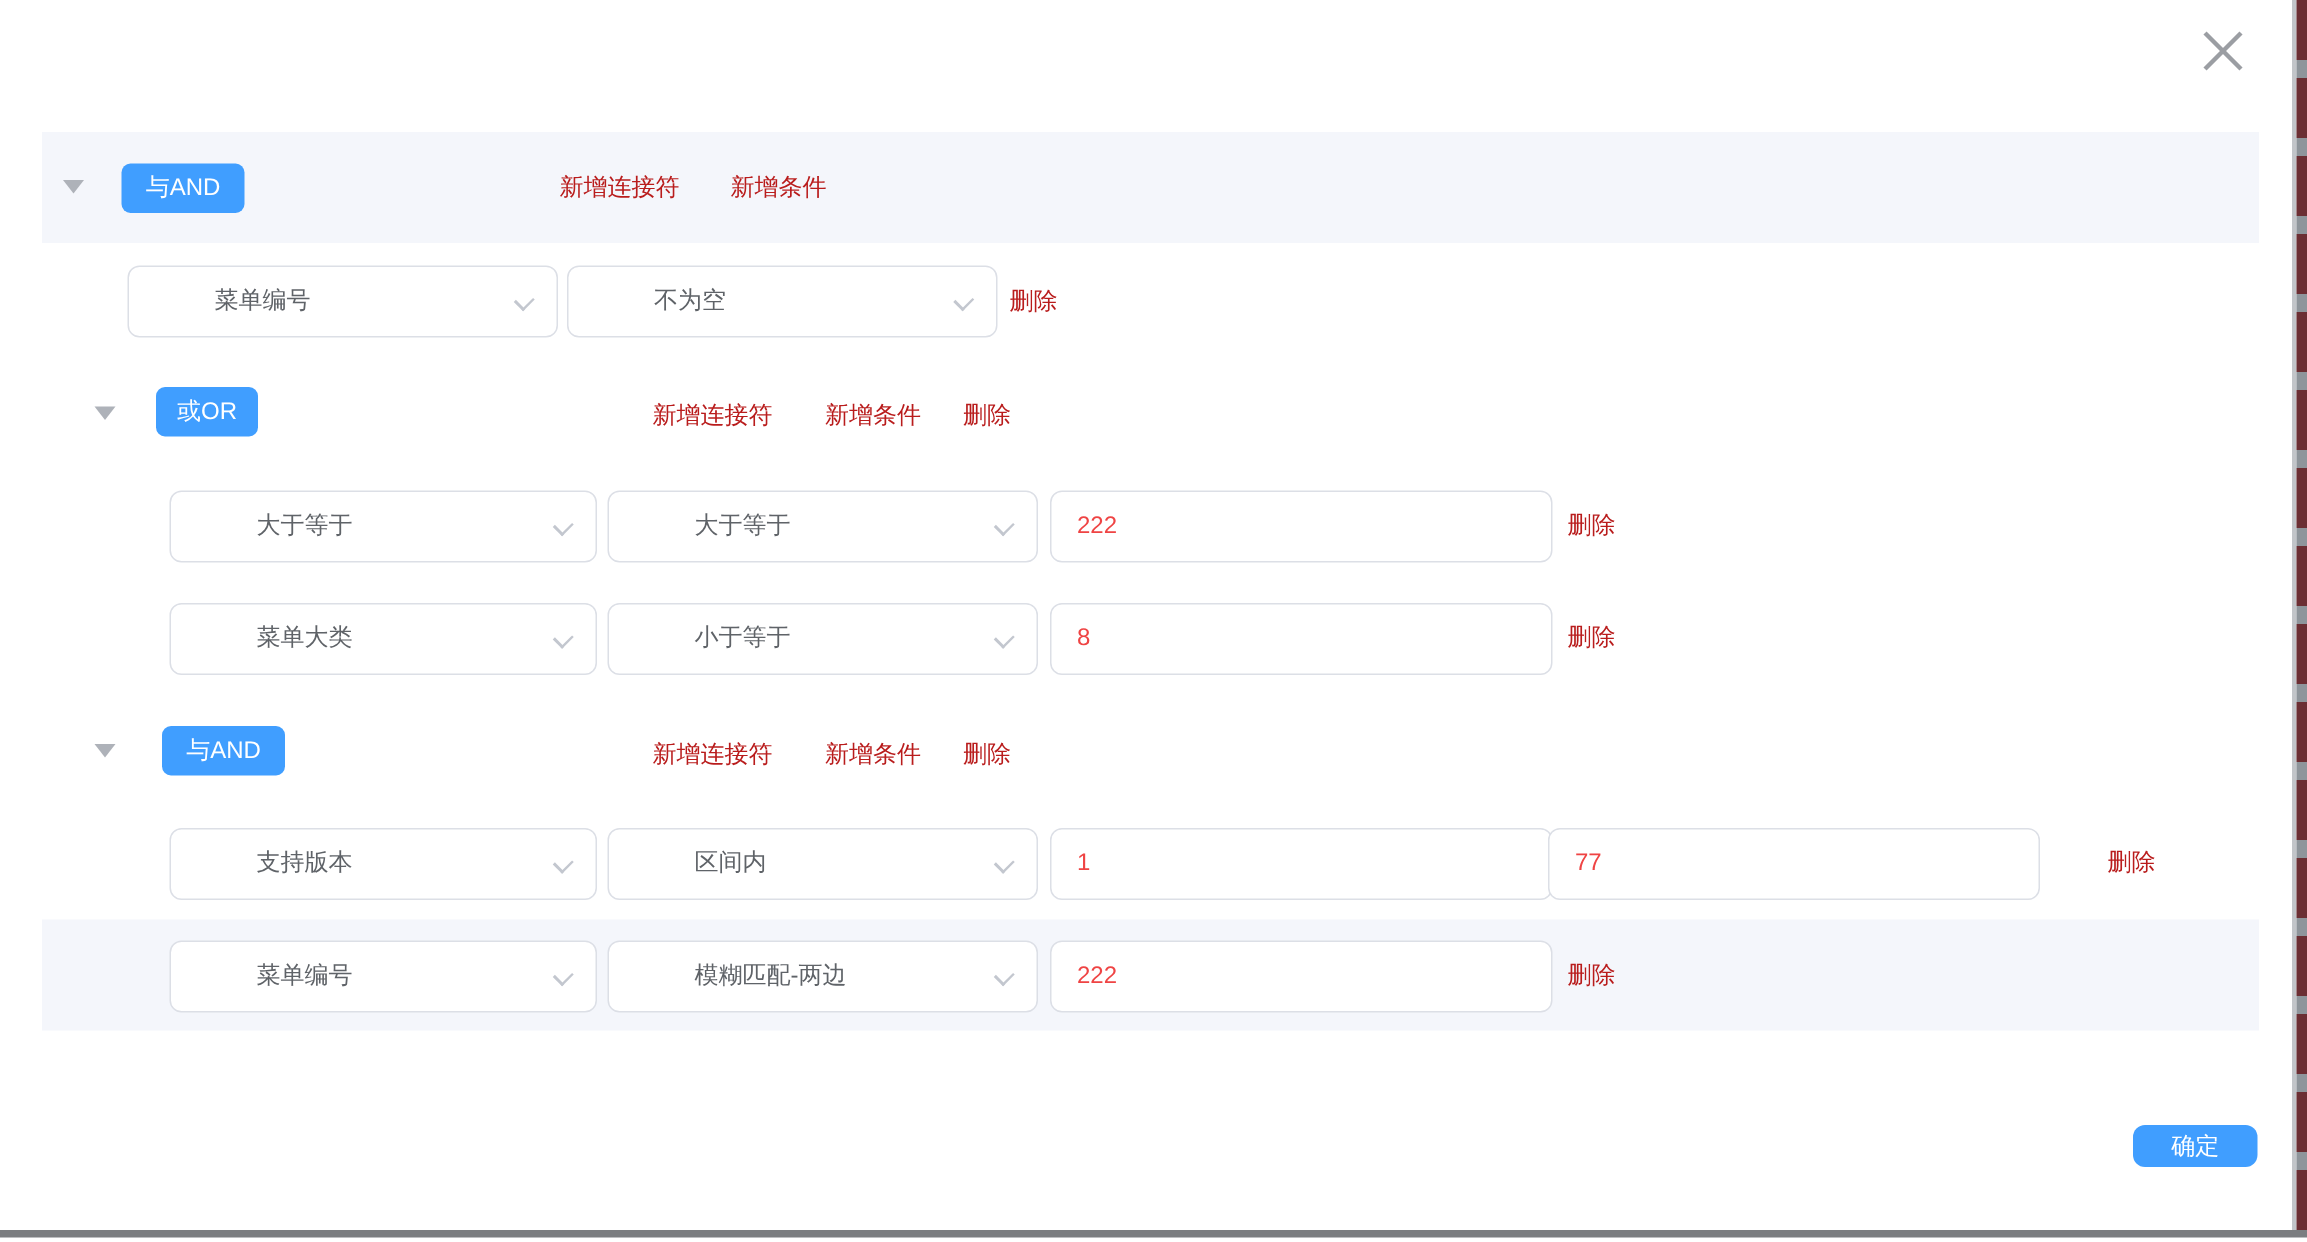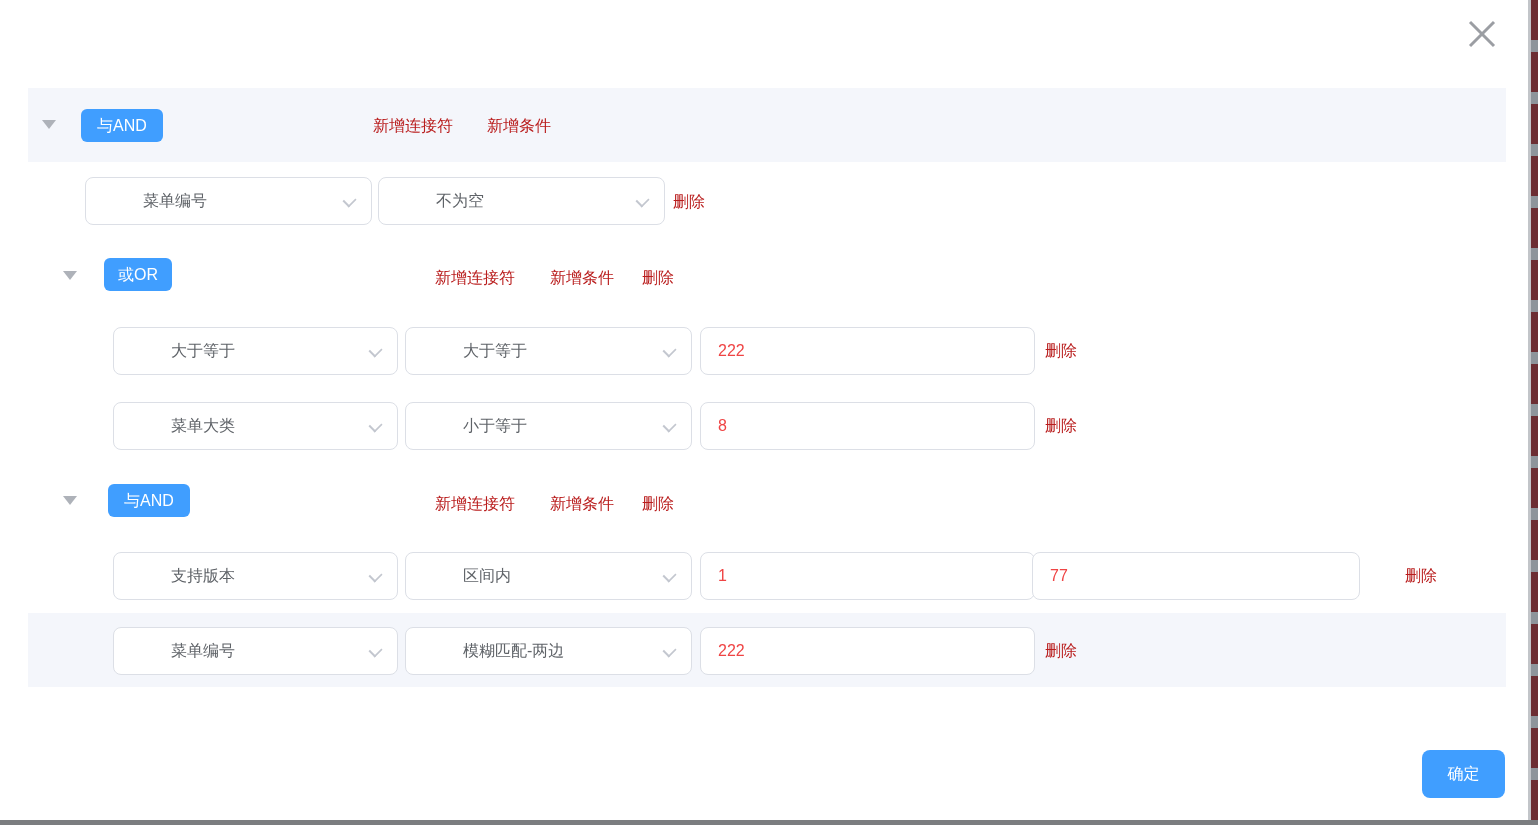--- a/index.html
+++ b/index.html
@@ -33,21 +33,21 @@
     transform:rotate(-45deg) scale(1,0.8); }
 
   
   .inp { position:absolute; height:48px; background:#fff; border:1px solid #dcdfe6;
     border-radius:8px; padding:0 17px; font-size:16px; color:#ef4444; outline:none;
     font-family:"Liberation Sans","DejaVu Sans",sans-serif; }
 
   .range-sep { position:absolute; color:#8a8f96; font-size:16px; line-height:22px; }
 
   
-  .btn-primary { position:absolute; left:1422px; top:750px; width:83px; height:48px;
+  .btn-primary { position:absolute; left:1422px; top:750px; width:83px; height:28px;
     background:#409EFF; border:none; border-radius:8px; color:#fff; font-size:16px;
     cursor:pointer; font-family:"Liberation Sans","DejaVu Sans",sans-serif; }
 
   
   .close-btn { position:absolute; left:1462px; top:15px; width:40px; height:40px;
     background:transparent; border:none; cursor:pointer; }
 
   
   .edge-line { position:absolute; left:1528px; top:0; width:3px; height:821px; background:#c2c5c9; }
   .edge-stripes { position:absolute; left:1531px; top:0; width:7px; height:821px;

